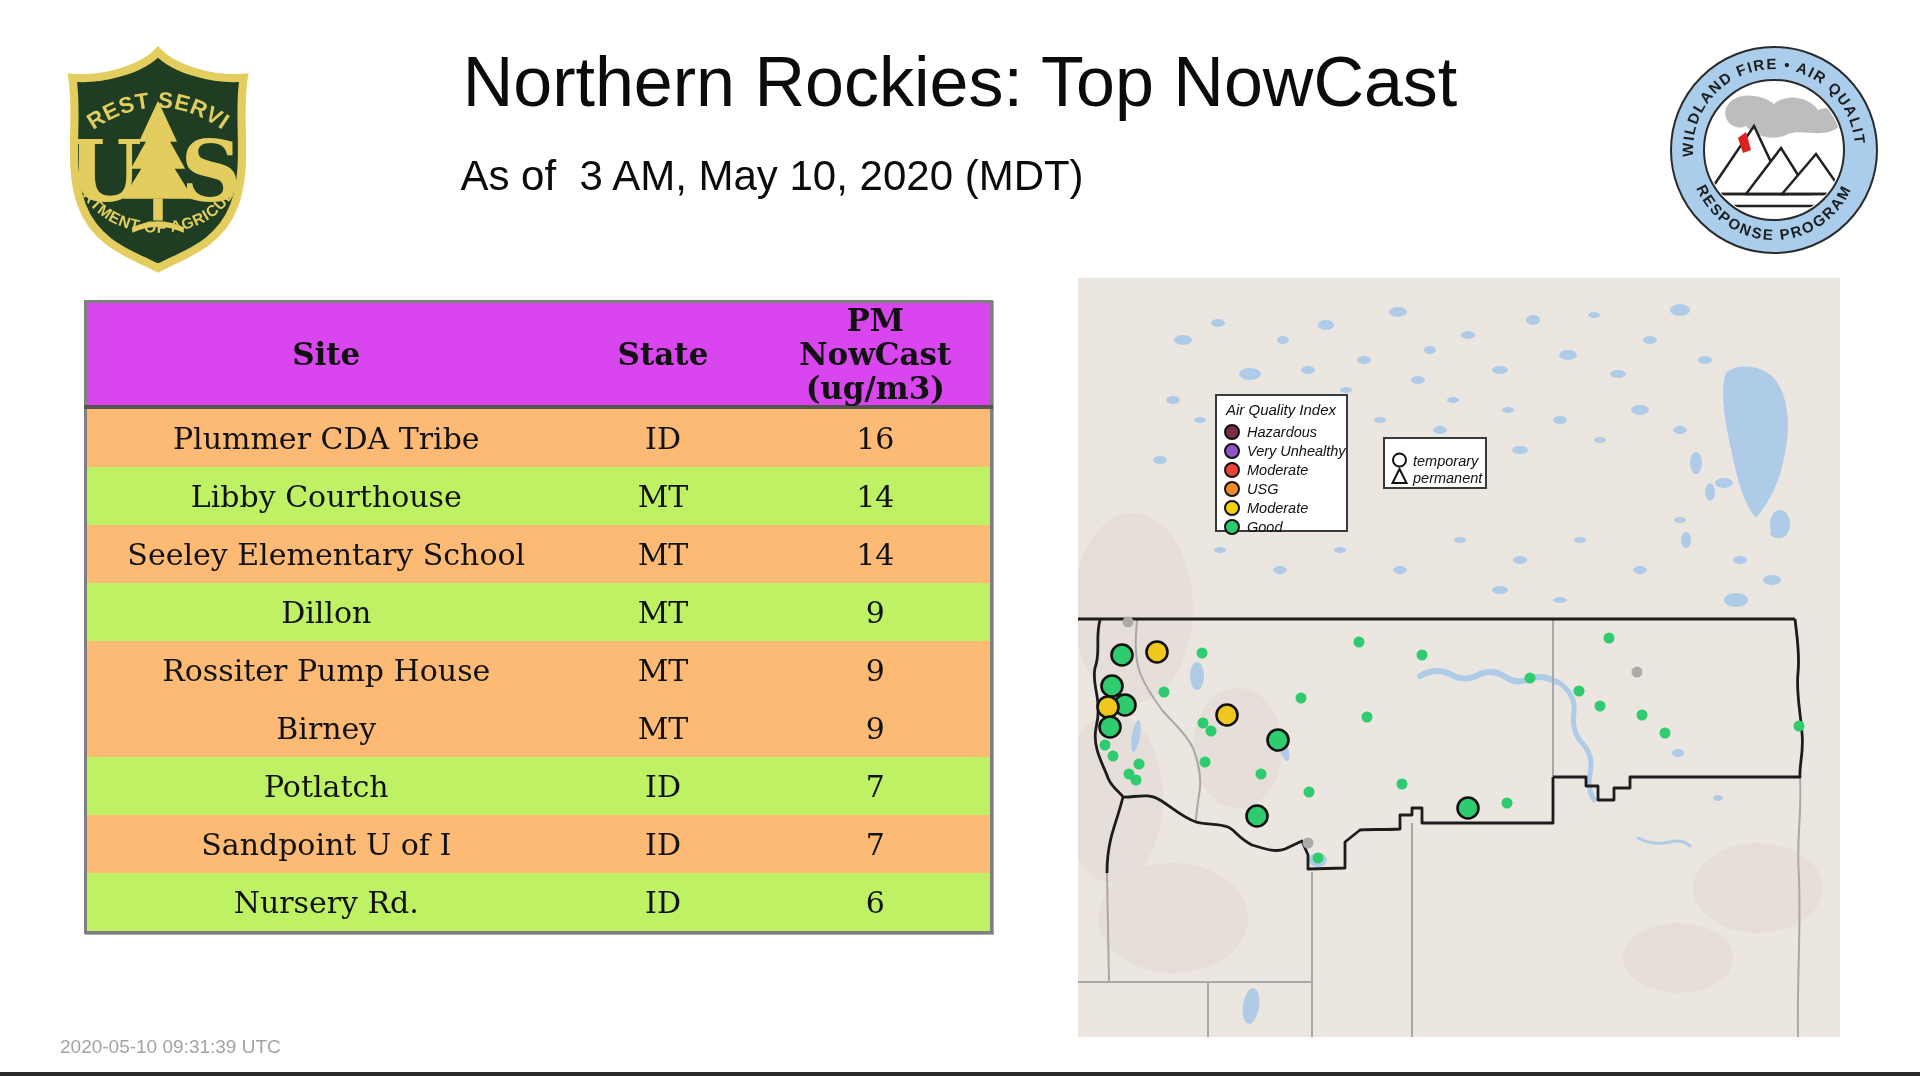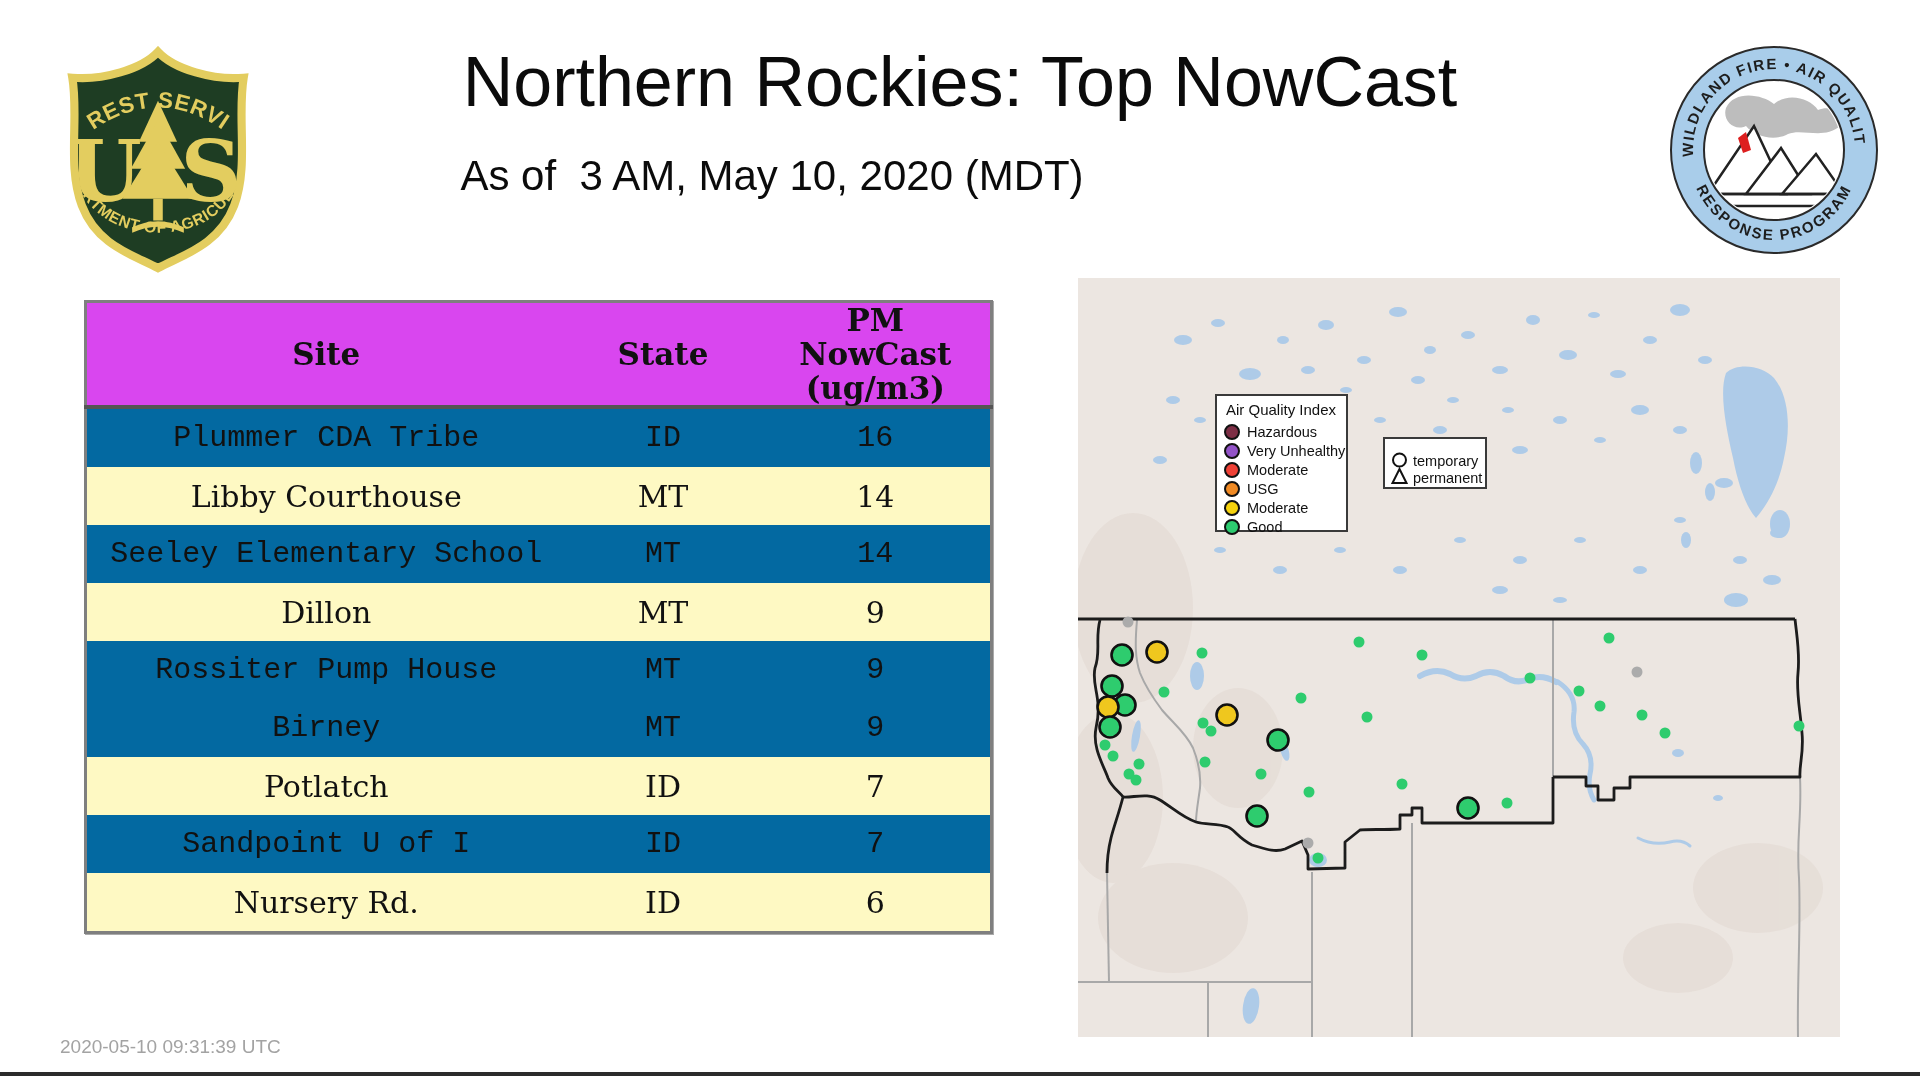--- a/index.html
+++ b/index.html
@@ -13,28 +13,28 @@
   .fs-logo{position:absolute;left:56px;top:46px;}
   .wf-logo{position:absolute;left:1668px;top:44px;}
   
   .aq-table-wrap{position:absolute;left:84px;top:300px;width:906px;}
   table.aq{border-collapse:collapse;table-layout:fixed;width:906px;
            font-family:"DejaVu Serif","Liberation Serif",serif;
            border:3px solid #7f7f7f;box-shadow:1px 1px 0 #aaa;}
   table.aq thead th{background:#d946ef;font-size:31px;font-weight:bold;text-align:center;
            height:99px;vertical-align:middle;border-bottom:4px solid #555;padding:0;line-height:1.1;}
   table.aq td{font-size:30px;text-align:center;height:58px;padding:0;vertical-align:middle;}
-  table.aq tr.odd td{background:#0369a1;font-family:Liberation Mono, monospace;}
-  table.aq tr.even td{background:#fef9c3;}
+  table.aq tr.odd td{background:#fdba74;}
+  table.aq tr.even td{background:#bef264;}
   .col-site{width:480px;} .col-state{width:195px;} .col-pm{width:231px;}
   
   .timestamp{position:absolute;left:60px;top:1036px;font-size:19px;color:#a3a3a3;}
   .bottom-bar{position:absolute;left:0;top:1072px;width:1920px;height:4px;background:#2b2b2b;}
   
-  .map{position:absolute;left:1078px;top:278px;width:762px;height:759px;background:#ece6e1;}
+  .map{position:absolute;left:1078px;top:278px;width:762px;height:759px;background:#ece6e1;font-style:italic;}
   .map svg.basemap{position:absolute;left:0;top:0;}
   .aqi-legend{position:absolute;left:137px;top:116px;width:133px;height:138px;background:#fff;
               border:2px solid #3a3a3a;box-sizing:border-box;padding:5px 0 0 7px;}
   .aqi-legend .lg-title{font-size:15px;color:#111;margin:0 0 4px 2px;}
   .aqi-item{display:flex;align-items:center;gap:7px;height:19px;}
   .aqi-dot{width:12px;height:12px;border-radius:50%;border:2px solid #111;flex:0 0 auto;box-sizing:content-box;}
   .aqi-lbl{font-size:14.5px;color:#111;white-space:nowrap;}
   .type-legend{position:absolute;left:305px;top:159px;width:104px;height:52px;background:#fff;
               border:2px solid #3a3a3a;box-sizing:border-box;display:flex;align-items:flex-end;padding-left:6px;gap:5px;}
   .type-labels{display:flex;flex-direction:column;line-height:17px;font-size:14.5px;color:#111;}

